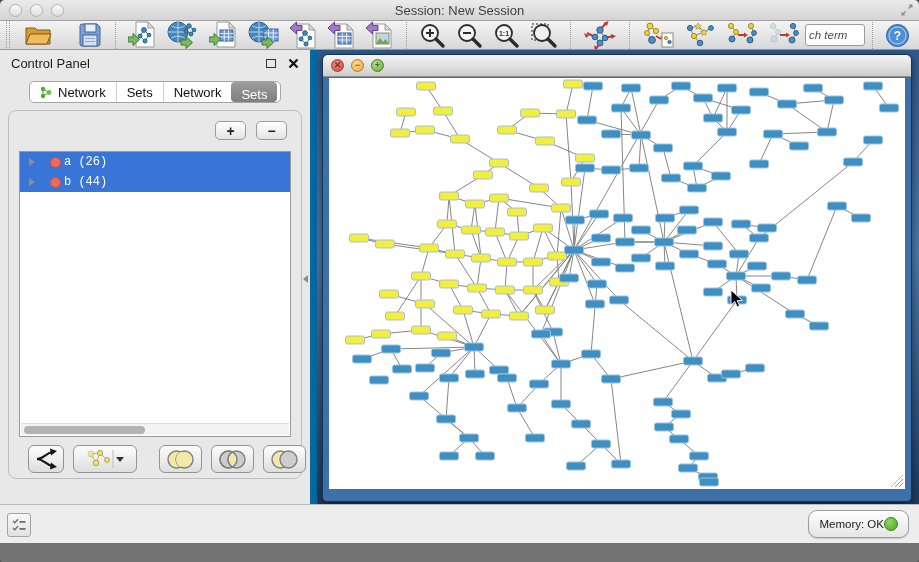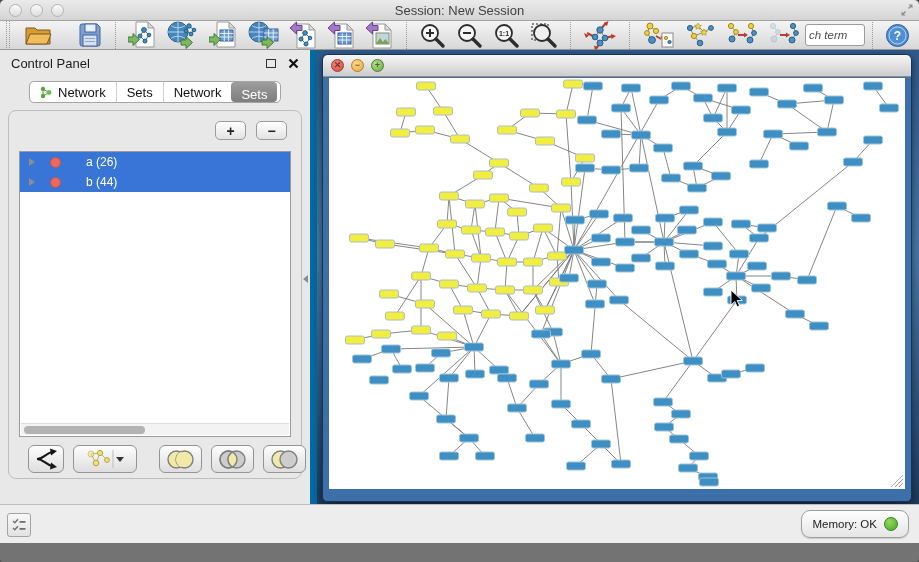--- a/index.html
+++ b/index.html
@@ -35,21 +35,21 @@
   .cp-tab.sel{background:linear-gradient(#9d9d9d,#7e7e7e);color:#fff;border-left:none;border-radius:4px;align-items:flex-end;}
   .cp-body{position:absolute;top:60px;left:8px;right:8px;height:369px;border:1px solid #bdbdbd;border-radius:8px;}
   .pm-row{position:absolute;top:10px;right:14px;display:flex;gap:10px;}
   .pm-btn{width:31px;height:19px;border:1px solid #9b9b9b;border-radius:5px;background:linear-gradient(#ffffff,#e3e3e3);
     font-size:14px;font-weight:bold;color:#222;display:flex;align-items:center;justify-content:center;line-height:1;}
   .set-list{position:absolute;left:10px;right:10px;top:40px;height:286px;background:#fff;border:1px solid #9b9b9b;overflow:hidden;}
   .set-row{height:20px;display:flex;align-items:center;font-size:12px;color:#fff;}
   .set-row.selected{background:#3875d7;}
   .tri{width:0;height:0;border-left:6px solid #8d8d8d;border-top:4px solid transparent;border-bottom:4px solid transparent;margin-left:9px;}
   .dot{width:11px;height:11px;border-radius:50%;background:#ee685e;border:1px solid #c2544a;margin-left:15px;}
-  .set-label{margin-left:25px;}
+  .set-label{margin-left:3px;font-family:Liberation Mono, monospace;}
   .hscroll{position:absolute;left:1px;right:1px;bottom:1px;height:12px;background:#f3f3f3;border-top:1px solid #ddd;}
   .hthumb{position:absolute;left:3px;top:2px;width:45%;height:8px;border-radius:4px;background:#b3b3b3;}
   .cp-btnrow{position:absolute;left:19px;bottom:5px;display:flex;align-items:center;}
   .cbtn{height:28px;border:1px solid #949494;border-radius:6px;background:linear-gradient(#fdfdfd,#dedede);
     display:flex;align-items:center;justify-content:center;margin-right:9px;}
   .cbtn.w1{width:36px;}
   .cbtn.w2{width:64px;margin-right:22px;}
   .cbtn.venn{width:43px;}
   
   .desktop{flex:1;background:linear-gradient(180deg,#30598a 0%,#4c79a8 45%,#1e3b5e 100%);position:relative;}
@@ -70,21 +70,21 @@
   .node-y{fill:#F2EE3F;stroke:#a9bfcc;stroke-width:1;}
   .node-b{fill:#3E8FC4;stroke:#9cc3da;stroke-width:1;}
   .grip{position:absolute;right:1px;bottom:1px;}
   .collapse-handle{position:absolute;right:1px;top:222px;width:7px;height:14px;display:flex;align-items:center;justify-content:center;}
   .collapse-handle i{width:0;height:0;border-right:5px solid #8b8b8b;border-top:4px solid transparent;border-bottom:4px solid transparent;display:block;}
   
   .statusbar{height:39px;background:#ededed;border-top:1px solid #bdbdbd;position:relative;}
   .task-btn{position:absolute;left:7px;top:8px;width:24px;height:24px;border:1px solid #a3a3a3;border-radius:3px;
     background:linear-gradient(#f8f8f8,#e2e2e2);display:flex;align-items:center;justify-content:center;}
   .mem-btn{position:absolute;right:10px;top:5px;height:28px;padding:0 10px;border:1px solid #9e9e9e;border-radius:9px;
-    background:linear-gradient(#fefefe,#e5e5e5);display:flex;align-items:center;gap:7px;font-size:11.5px;color:#222;box-shadow:0 1px 1px rgba(0,0,0,.15);}
+    background:linear-gradient(#fefefe,#e5e5e5);display:flex;align-items:center;font-size:11.5px;color:#222;box-shadow:0 1px 1px rgba(0,0,0,.15);}
   .mem-dot{width:14px;height:14px;border-radius:50%;background:radial-gradient(circle at 35% 30%,#8edb5f,#4ea426);border:1px solid #3c7e1e;}
 </style>
 </head>
 <body>
 
 <div class="window">
 
   <div class="titlebar">
     <div class="traffic">
       <span></span>

